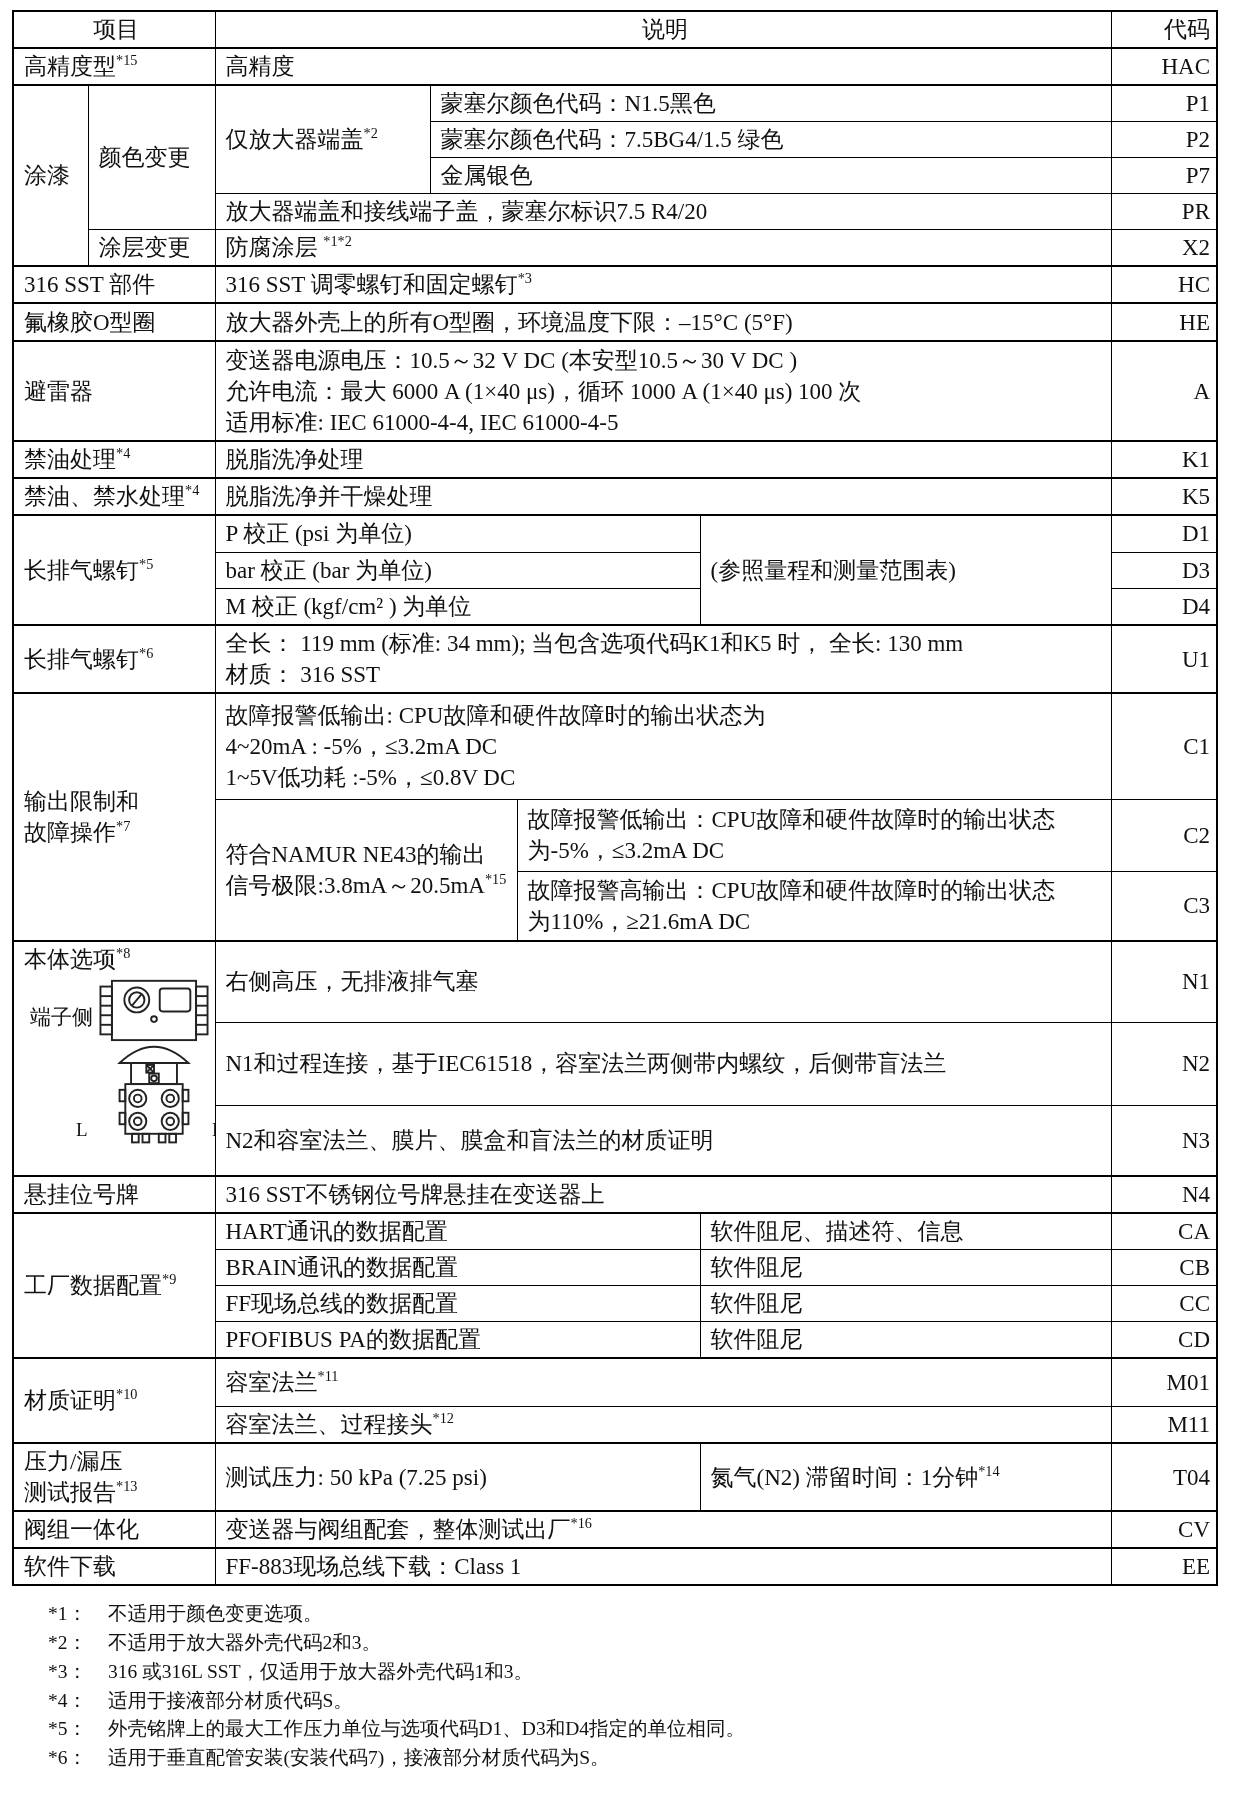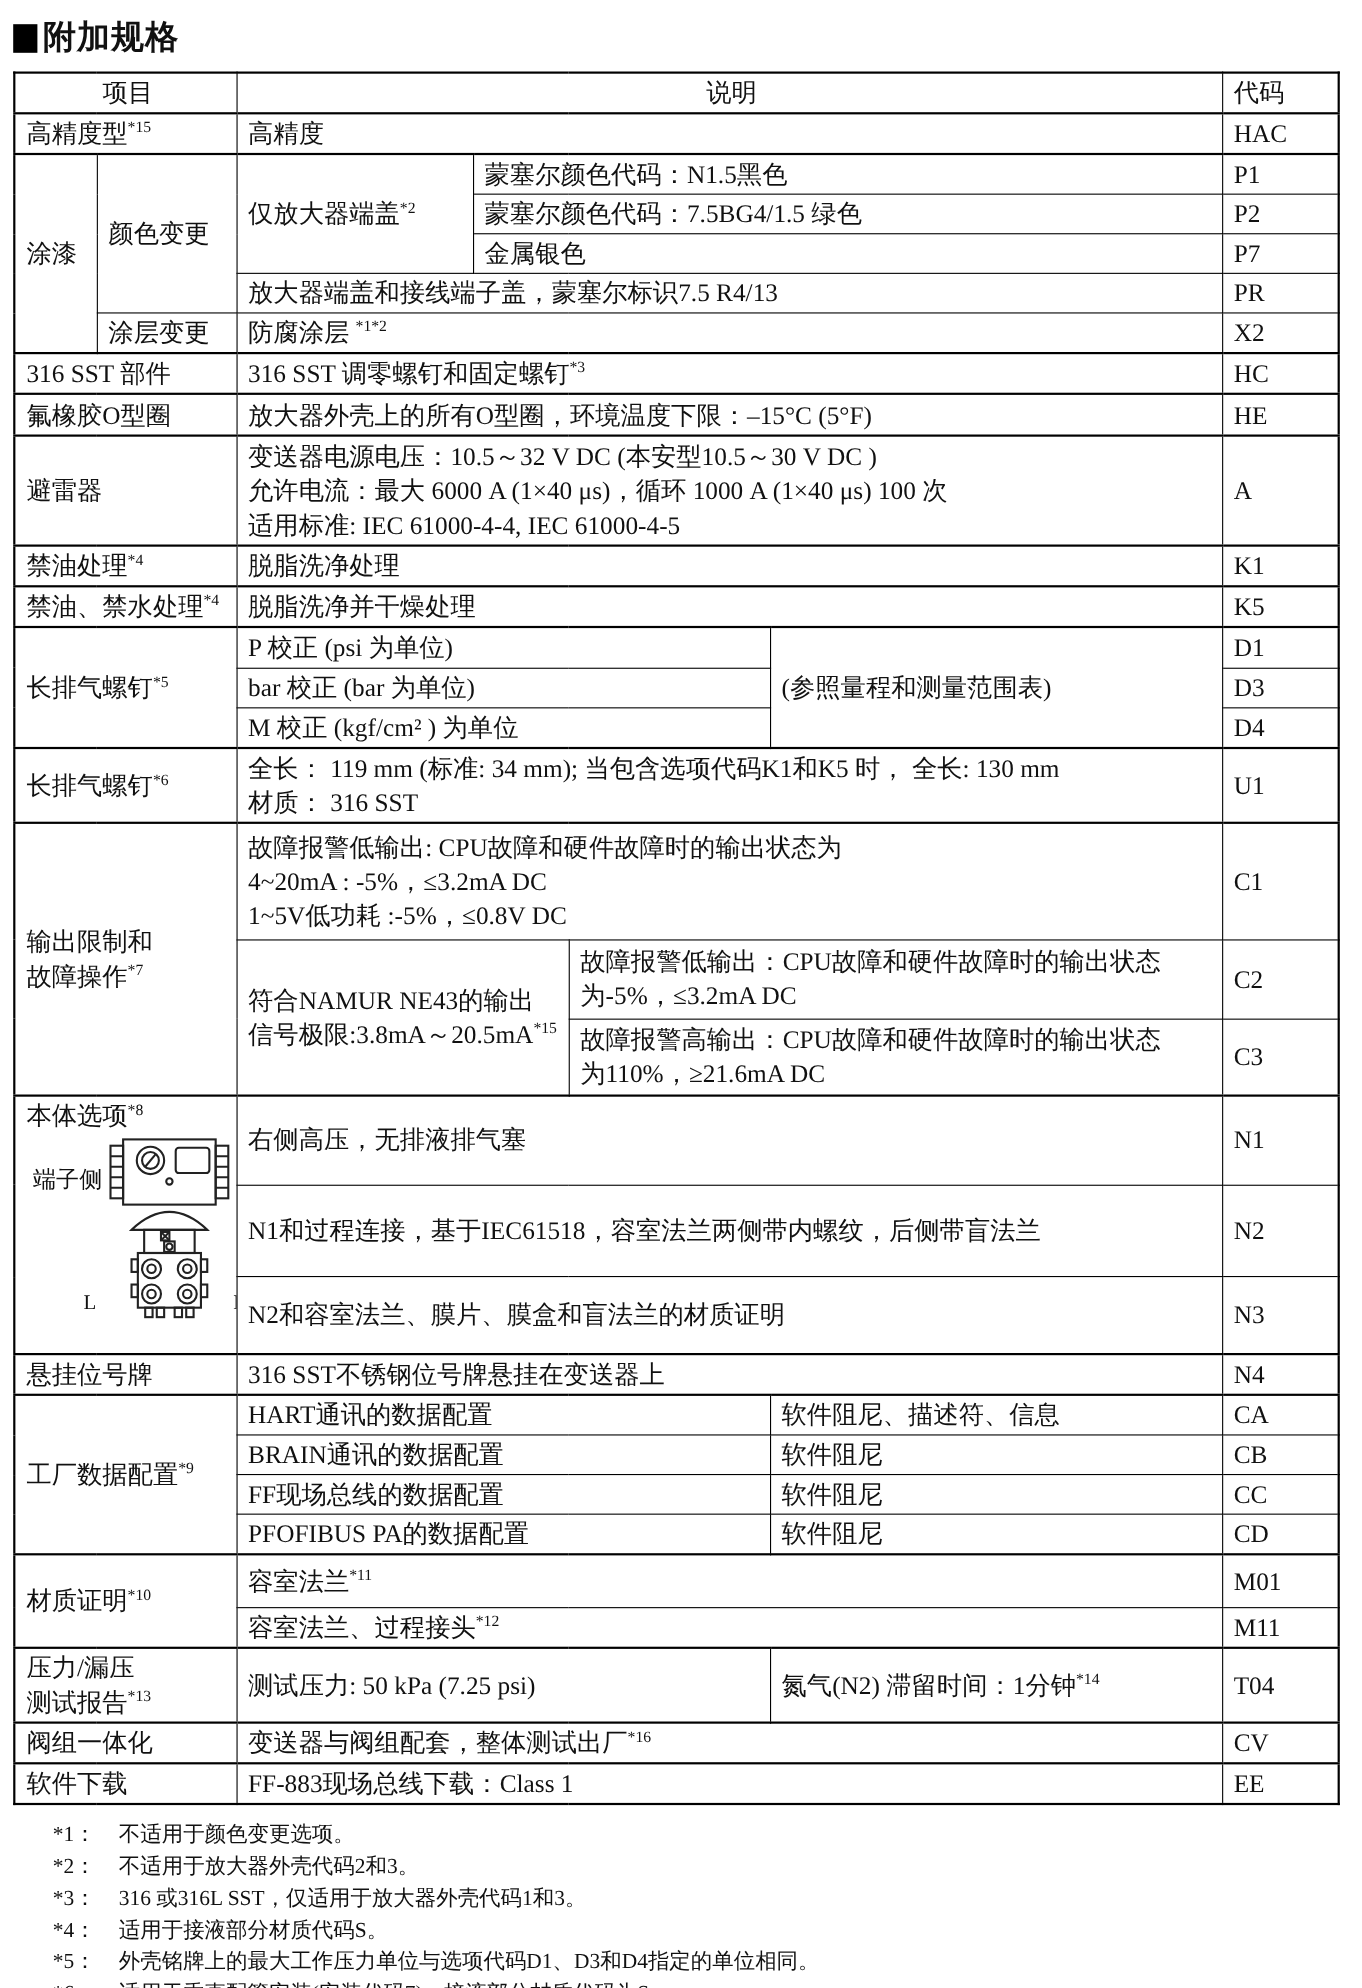--- a/index.html
+++ b/index.html
@@ -8,21 +8,21 @@
   
   .page-title{display:flex;align-items:center;font-family:"Liberation Sans","DejaVu Sans",sans-serif;
     font-weight:bold;font-size:30px;margin:4px 0 10px 0;letter-spacing:1px;}
   .sq{display:inline-block;width:22px;height:26px;background:#000;margin-right:5px;}
   
   table.spec{border-collapse:collapse;table-layout:fixed;width:1204px;border:2px solid #000;}
   table.spec td{border:1px solid #000;font-size:23px;line-height:1.35;padding:2px 6px 2px 10px;
     vertical-align:middle;overflow:hidden;}
   tr.g > td{border-top-width:2px;}
   td.item{border-right-width:2px;padding-left:7px;}
-  td.code{border-left-width:2px;text-align:left;padding:2px 2px;}
+  td.code{border-left-width:2px;text-align:right;padding:2px 2px;}
   td.center{text-align:center;padding:2px 2px;}
   sup{font-size:0.62em;vertical-align:super;line-height:0;}
   .ml{display:block;}
   td.topalign{vertical-align:top;padding-top:6px;}
   
   .diagram-wrap{position:relative;margin-top:2px;height:196px;}
   .diagram-wrap svg{position:absolute;left:72px;top:0;}
   .terminal-label{position:absolute;left:6px;top:26px;font-size:21px;}
   .lh-label{position:absolute;font-size:19px;font-family:"Liberation Serif",serif;}
   .l-label{left:52px;top:140px;}
@@ -31,24 +31,20 @@
   .footnotes{margin:16px 0 0 36px;font-size:19.5px;line-height:1.22;}
   .fn-line{display:flex;margin-bottom:5px;}
   .fn-id{flex:0 0 60px;}
   .fn-text{flex:1 1 auto;}
 </style>
 </head>
 <body>
 
 <div class="page">
 
-  <div class="page-title">
-    <span class="sq"></span>
-    <span>附加规格</span>
-  </div>
 
   <table class="spec">
     <colgroup>
       <col style="width:75px">
         <col style="width:127px">
         <col style="width:215px">
       <col style="width:87px">
         <col style="width:183px">
         <col style="width:411px">
         <col style="width:106px">
@@ -76,21 +72,21 @@
       </tr>
       <tr style="height:36px">
         <td colspan="3">蒙塞尔颜色代码：7.5BG4/1.5 绿色</td>
         <td class="code">P2</td>
       </tr>
       <tr style="height:36px">
         <td colspan="3">金属银色</td>
         <td class="code">P7</td>
       </tr>
       <tr style="height:32px">
-        <td colspan="4">放大器端盖和接线端子盖，蒙塞尔标识7.5 R4/13</td>
+        <td colspan="4">放大器端盖和接线端子盖，蒙塞尔标识7.5 R4/20</td>
         <td class="code">PR</td>
       </tr>
       <tr style="height:32px">
         <td class="item">涂层变更</td>
         <td colspan="4"><span>防腐涂层</span> <sup>*1*2</sup></td>
         <td class="code">X2</td>
       </tr>
 
       <tr class="g" style="height:36px">
         <td colspan="2" class="item">316 SST 部件</td>

